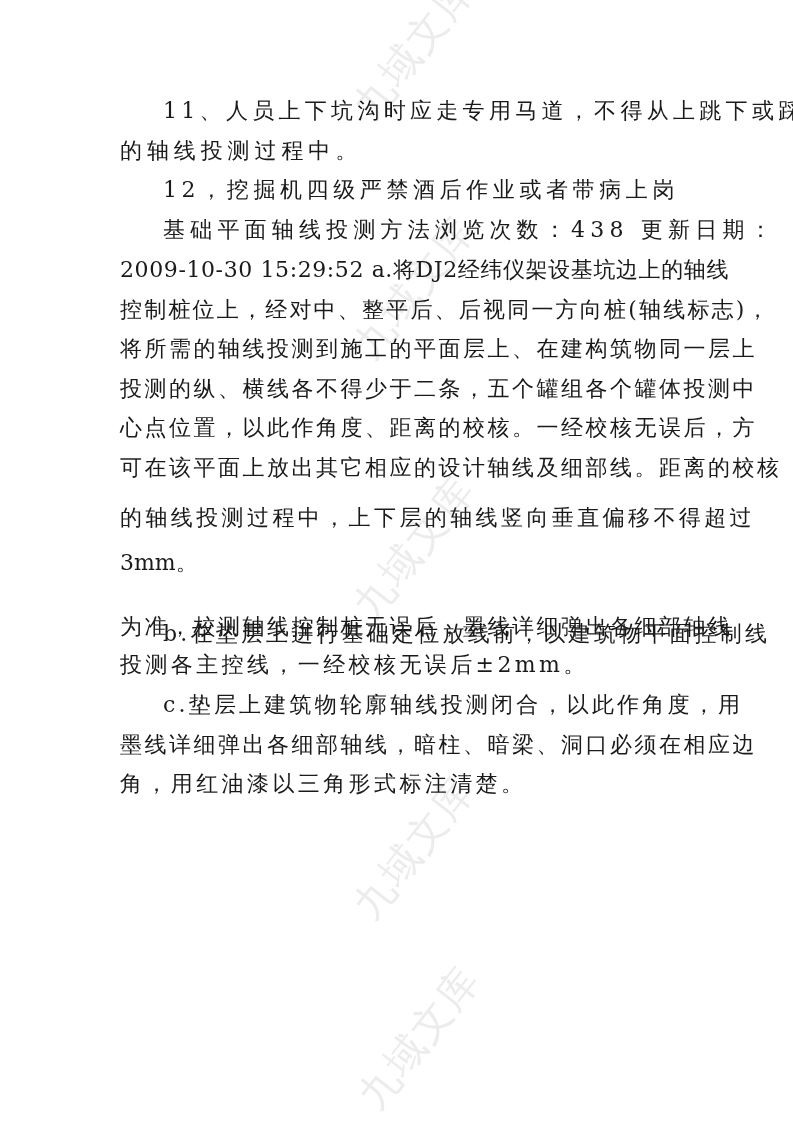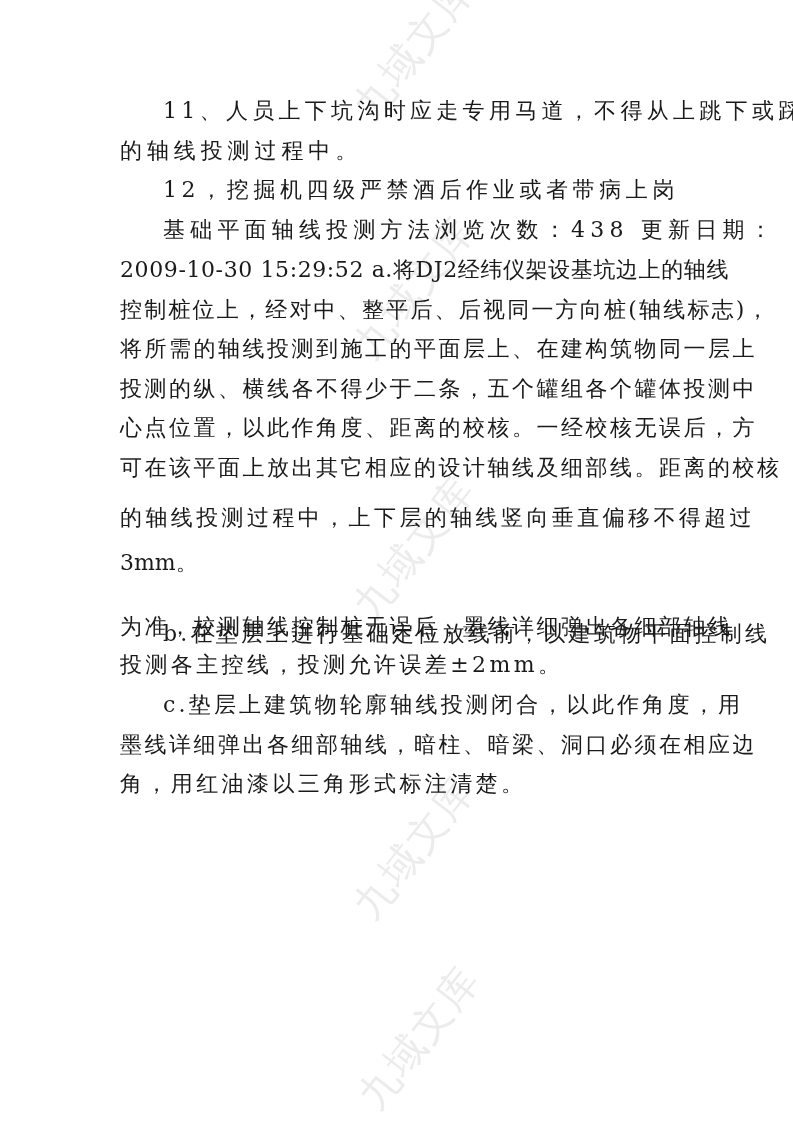--- a/index.html
+++ b/index.html
@@ -84,20 +84,20 @@
     <div class="line short" style="top:199px; letter-spacing:2.2px;">控制桩位上，经对中、整平后、后视同一方向桩(轴线标志)，</div>
     <div class="line short" style="top:238px; letter-spacing:2.5px;text-align:right;">将所需的轴线投测到施工的平面层上、在建构筑物同一层上</div>
     <div class="line short" style="top:278px; letter-spacing:2.5px;">投测的纵、横线各不得少于二条，五个罐组各个罐体投测中</div>
     <div class="line short" style="top:317px; letter-spacing:2.5px;">心点位置，以此作角度、距离的校核。一经校核无误后，方</div>
     <div class="line short" style="top:357px; letter-spacing:2.5px;">可在该平面上放出其它相应的设计轴线及细部线。距离的校核</div>
     <div class="line short" style="top:397px; letter-spacing:3.4px;margin-top:10px;">的轴线投测过程中，上下层的轴线竖向垂直偏移不得超过</div>
     <div class="line short" style="top:436px; letter-spacing:0px;margin-top:16px;">3mm。</div>
 
     <div class="line indent short" style="top:476px; letter-spacing:3.2px;margin-top:47px;">b.在垫层上进行基础定位放线前，以建筑物平面控制线</div>
     <div class="line short" style="top:516px; letter-spacing:2.5px;">为准，校测轴线控制桩无误后，墨线详细弹出各细部轴线</div>
-    <div class="line short" style="top:554px; letter-spacing:3.4px;">投测各主控线，投测允许误差±2mm。</div>
+    <div class="line short" style="top:554px; letter-spacing:3.4px;">投测各主控线，一经校核无误后±2mm。</div>
 
     <div class="line indent short" style="top:594px; letter-spacing:3.2px;">c.垫层上建筑物轮廓轴线投测闭合，以此作角度，用</div>
     <div class="line short" style="top:634px; letter-spacing:2.5px;">墨线详细弹出各细部轴线，暗柱、暗梁、洞口必须在相应边</div>
     <div class="line short" style="top:673px; letter-spacing:3.4px;">角，用红油漆以三角形式标注清楚。</div>
 
   </div>
 </div>
 
 </body></html>

